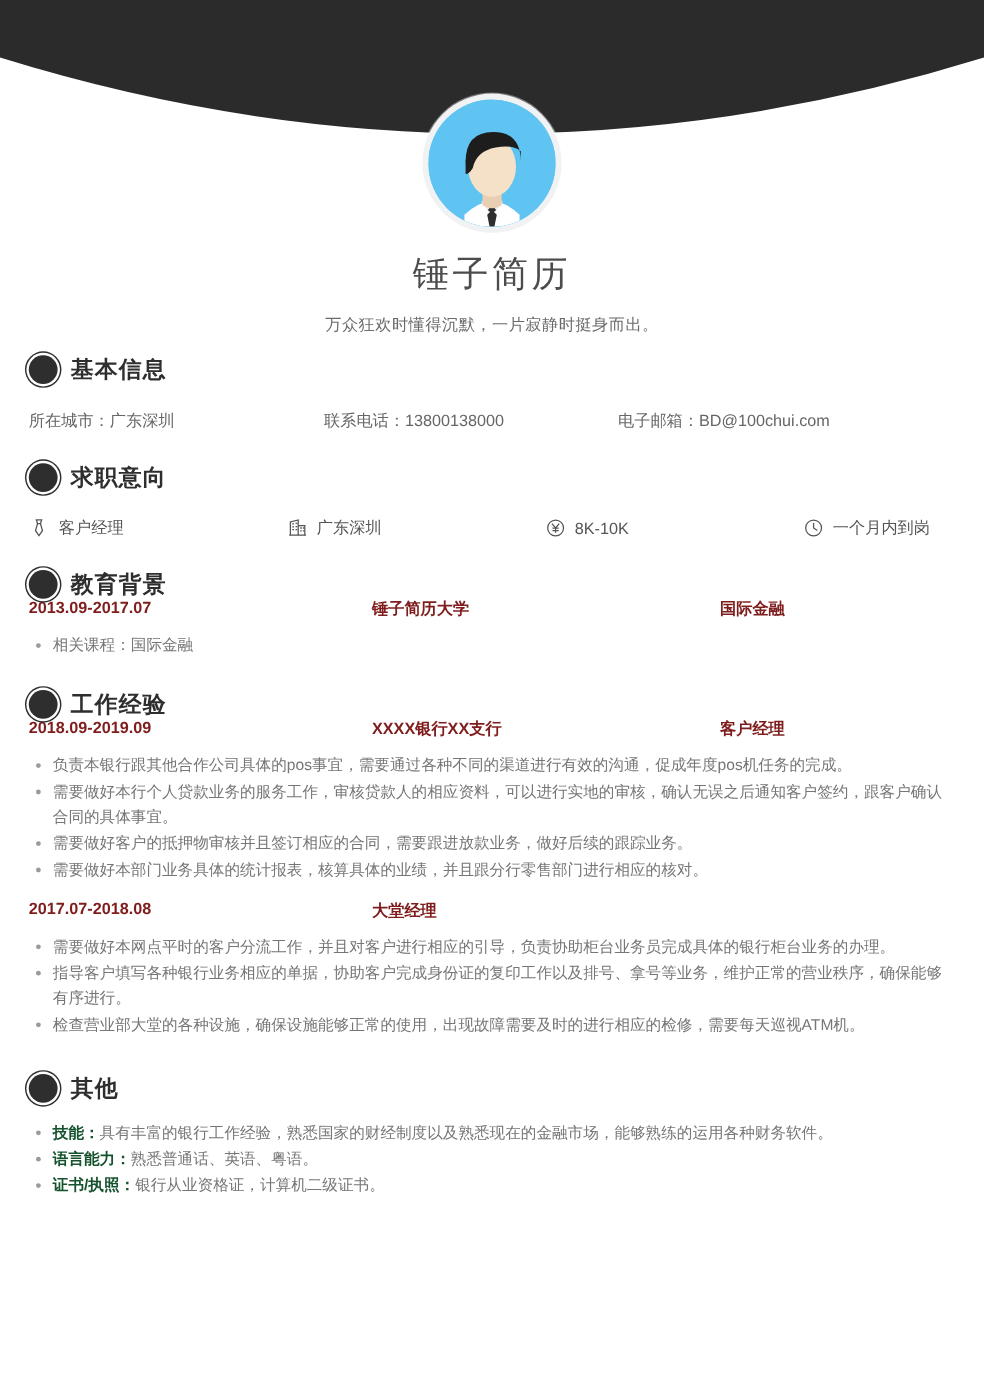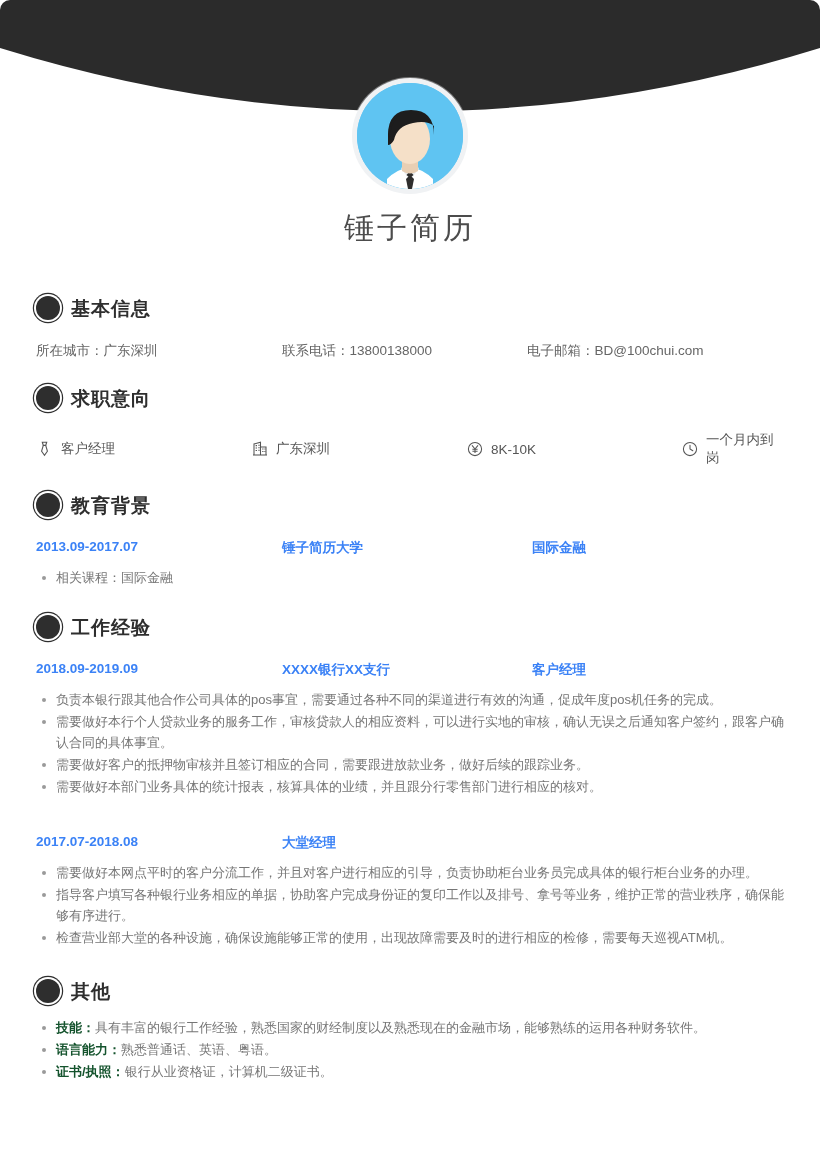--- a/index.html
+++ b/index.html
@@ -9,21 +9,20 @@
     background: #ffffff;
     font-family: "Liberation Sans", "DejaVu Sans", sans-serif;
     -webkit-font-smoothing: antialiased;
   }
   .page {
     position: relative;
     width: 820px;
     height: 1160px;
     overflow: hidden;
     background: #ffffff;
-    border-radius: 10px;
   }
 
   
   .header-banner {
     position: absolute;
     top: 0; left: 0;
     width: 820px;
     height: 200px;
     overflow: hidden;
   }
@@ -76,21 +75,21 @@
 
   
   .content {
     position: absolute;
     top: 296px;
     left: 0;
     width: 820px;
   }
 
   
-  .section { padding: 0 36px; }
+  .section { padding: 0 24px; }
   .sec-head {
     display: flex;
     align-items: center;
     gap: 11px;
   }
   .sec-dot {
     position: relative;
     width: 24px; height: 24px;
     flex: 0 0 24px;
     border-radius: 50%;
@@ -140,22 +139,22 @@
     justify-content: center;
     color: #555;
   }
   .ic svg { display: block; }
 
   
   .entry-head {
     display: flex;
     font-size: 13.5px;
     font-weight: bold;
-    color: #3b82f6;
-    margin-top: 22px;
+    color: #7f1d1d;
+    gap: 40px;
   }
   .entry-head .e-a { width: 246px; }
   .entry-head .e-b { width: 250px; }
   .entry-head .e-c { flex: 1; }
 
   
   ul.bullets {
     list-style: none;
     margin-top: 10px;
     padding: 0;
@@ -213,20 +212,21 @@
 
         <ellipse cx="53" cy="56" rx="20" ry="25" fill="#f5e0c8"></ellipse>
 
         <path d="M31 52 Q31 27 54 27 Q77 27 77 52 L77 43 Q70 37 56 40 Q40 43 37 57 Q34 62 31 62 Z" fill="#1d1d1d"></path>
         <path d="M31 52 Q32 38 43 32 Q33 40 33 55 Z" fill="#1d1d1d"></path>
       </svg>
     </div>
   </div>
 
   <div class="name">锤子简历</div>
+  <div class="tagline">万众狂欢时懂得沉默，一片寂静时挺身而出。</div>
 
   <div class="content">
 
     <div class="section">
       <div class="sec-head">
         <span class="sec-dot"></span>
         <span class="sec-title">基本信息</span>
       </div>
       <div class="info-row">
         <div class="cell-a">所在城市：广东深圳</div>

